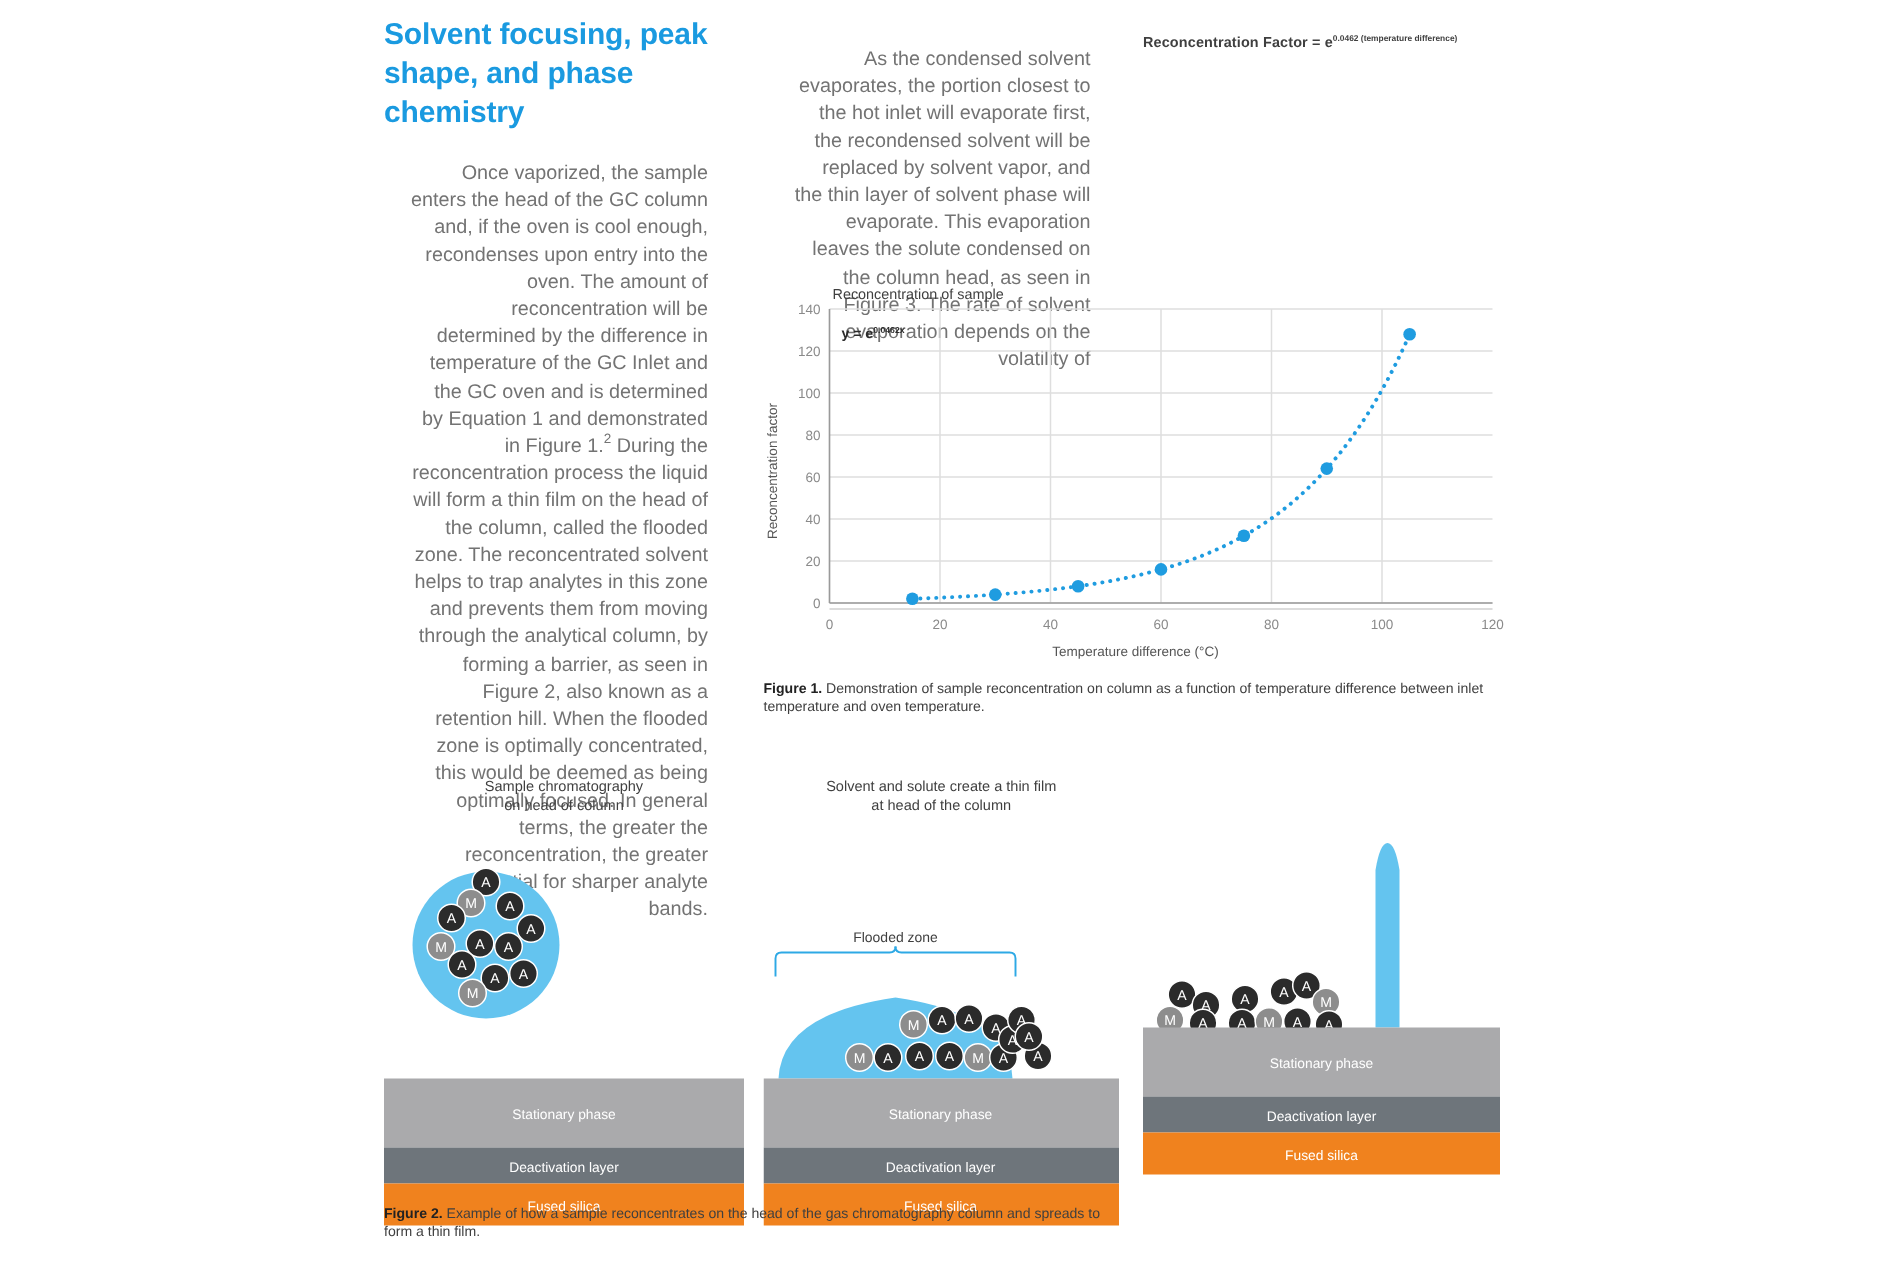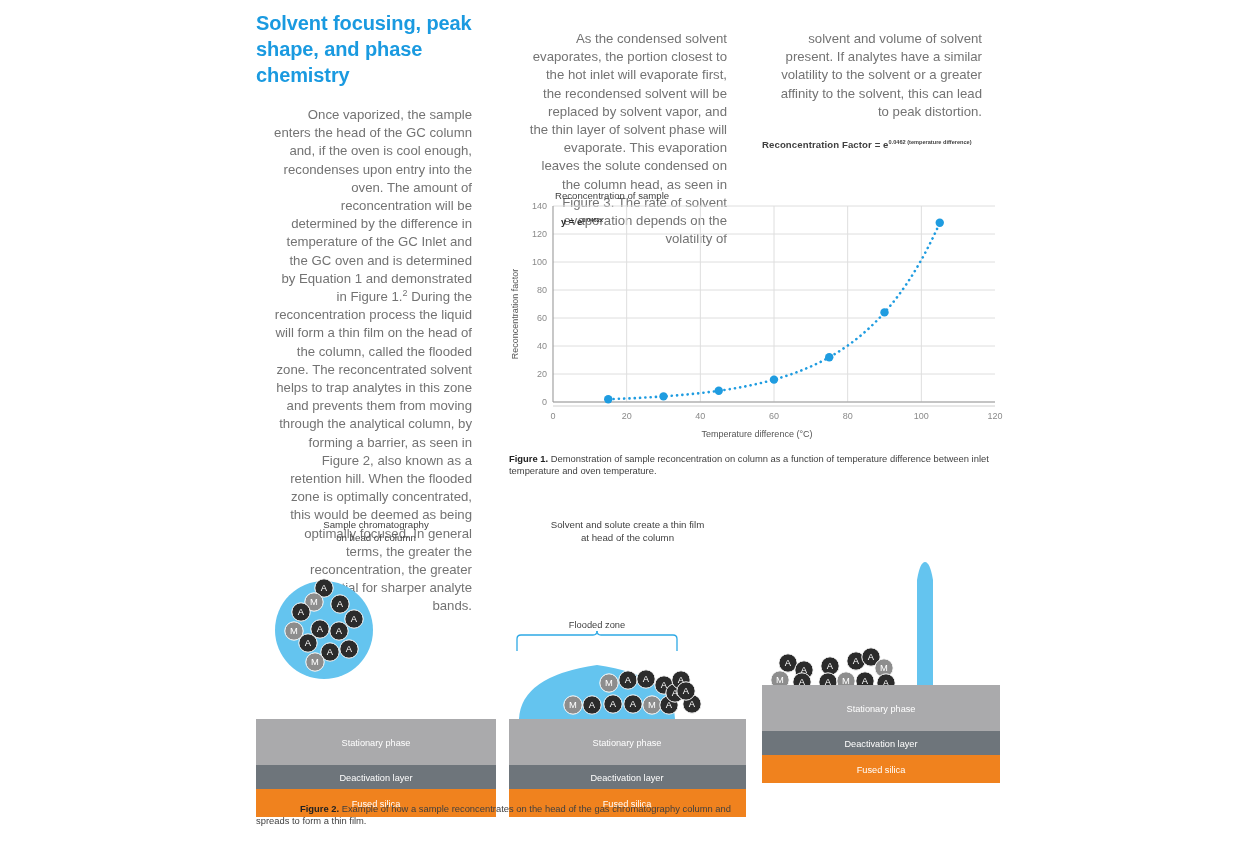--- a/index.html
+++ b/index.html
@@ -99,38 +99,37 @@
   .panel-art { position: relative; }
 
   .fig-caption-bottom {
     position: absolute;
     font-size: 9.4px;
     line-height: 12.4px;
     color: #3f3f3f;
   }
   #caption-fig2 { left: 256px; top: 803px; width: 478px; }
   #caption-fig3 { left: 762px; top: 803px; width: 233px; }
-  .fig-caption-bottom b { font-weight: 700; color: #222; padding-left: 44px; }
+  .fig-caption-bottom b { font-weight: 700; color: #222; }
 </style>
 </head>
 <body>
 
 <div class="page">
 
   <div class="col" id="col-1">
     <h1 class="heading">Solvent focusing, peak shape, and phase chemistry</h1>
     <p class="body-text"><span>Once vaporized, the sample enters the head of the GC column and, if the oven is cool enough, recondenses upon entry into the oven. The amount of reconcentration will be determined by the difference in temperature of the GC Inlet and the GC oven and is determined by Equation 1 and demonstrated in Figure 1.</span><sup>2</sup><span> During the reconcentration process the liquid will form a thin film on the head of the column, called the flooded zone. The reconcentrated solvent helps to trap analytes in this zone and prevents them from moving through the analytical column, by forming a barrier, as seen in Figure 2, also known as a retention hill. When the flooded zone is optimally concentrated, this would be deemed as being optimally focused. In general terms, the greater the reconcentration, the greater potential for sharper analyte bands.</span></p>
   </div>
 
   <div class="col" id="col-2">
     <p class="body-text">As the condensed solvent evaporates, the portion closest to the hot inlet will evaporate first, the recondensed solvent will be replaced by solvent vapor, and the thin layer of solvent phase will evaporate. This evaporation leaves the solute condensed on the column head, as seen in Figure 3. The rate of solvent evaporation depends on the volatility of</p>
   </div>
 
   <div class="col" id="col-3">
-    <p class="body-text">solvent and volume of solvent present. If analytes have a similar volatility to the solvent or a greater affinity to the solvent, this can lead to peak distortion.</p>
     <div class="equation"><span>Reconcentration Factor = e</span><sup>0.0462 (temperature difference)</sup></div>
   </div>
 
   <div id="figure1">
     <div id="chart-area">
       <svg id="chart-svg" width="496" height="252" viewBox="0 0 496 252">
         <g id="grid-lines">
             <line x1="44" y1="214" x2="486" y2="214" stroke="#dedede" stroke-width="1"></line>
             <line x1="44" y1="186" x2="486" y2="186" stroke="#dedede" stroke-width="1"></line>
             <line x1="44" y1="158" x2="486" y2="158" stroke="#dedede" stroke-width="1"></line>

